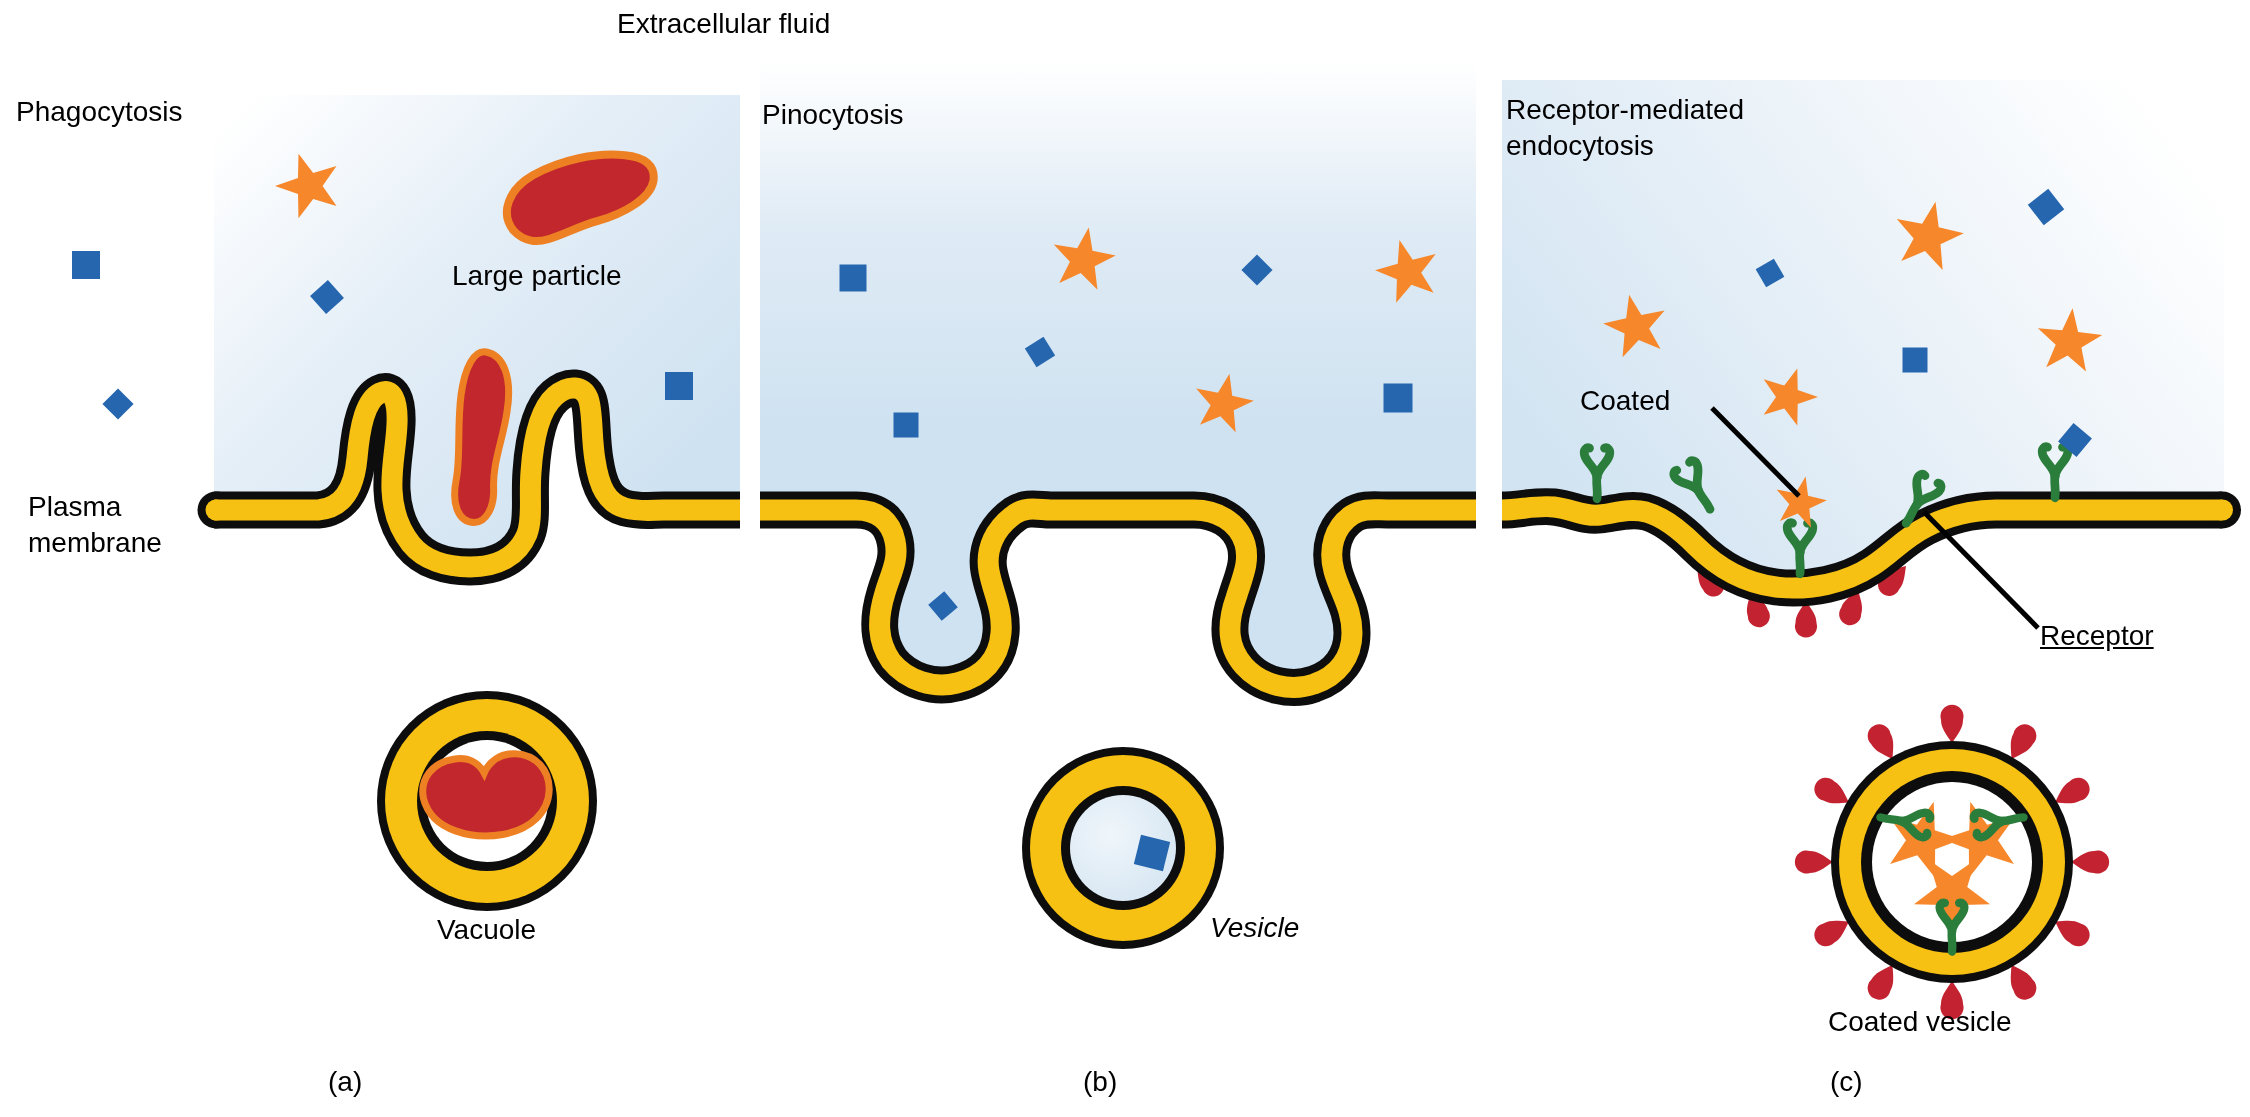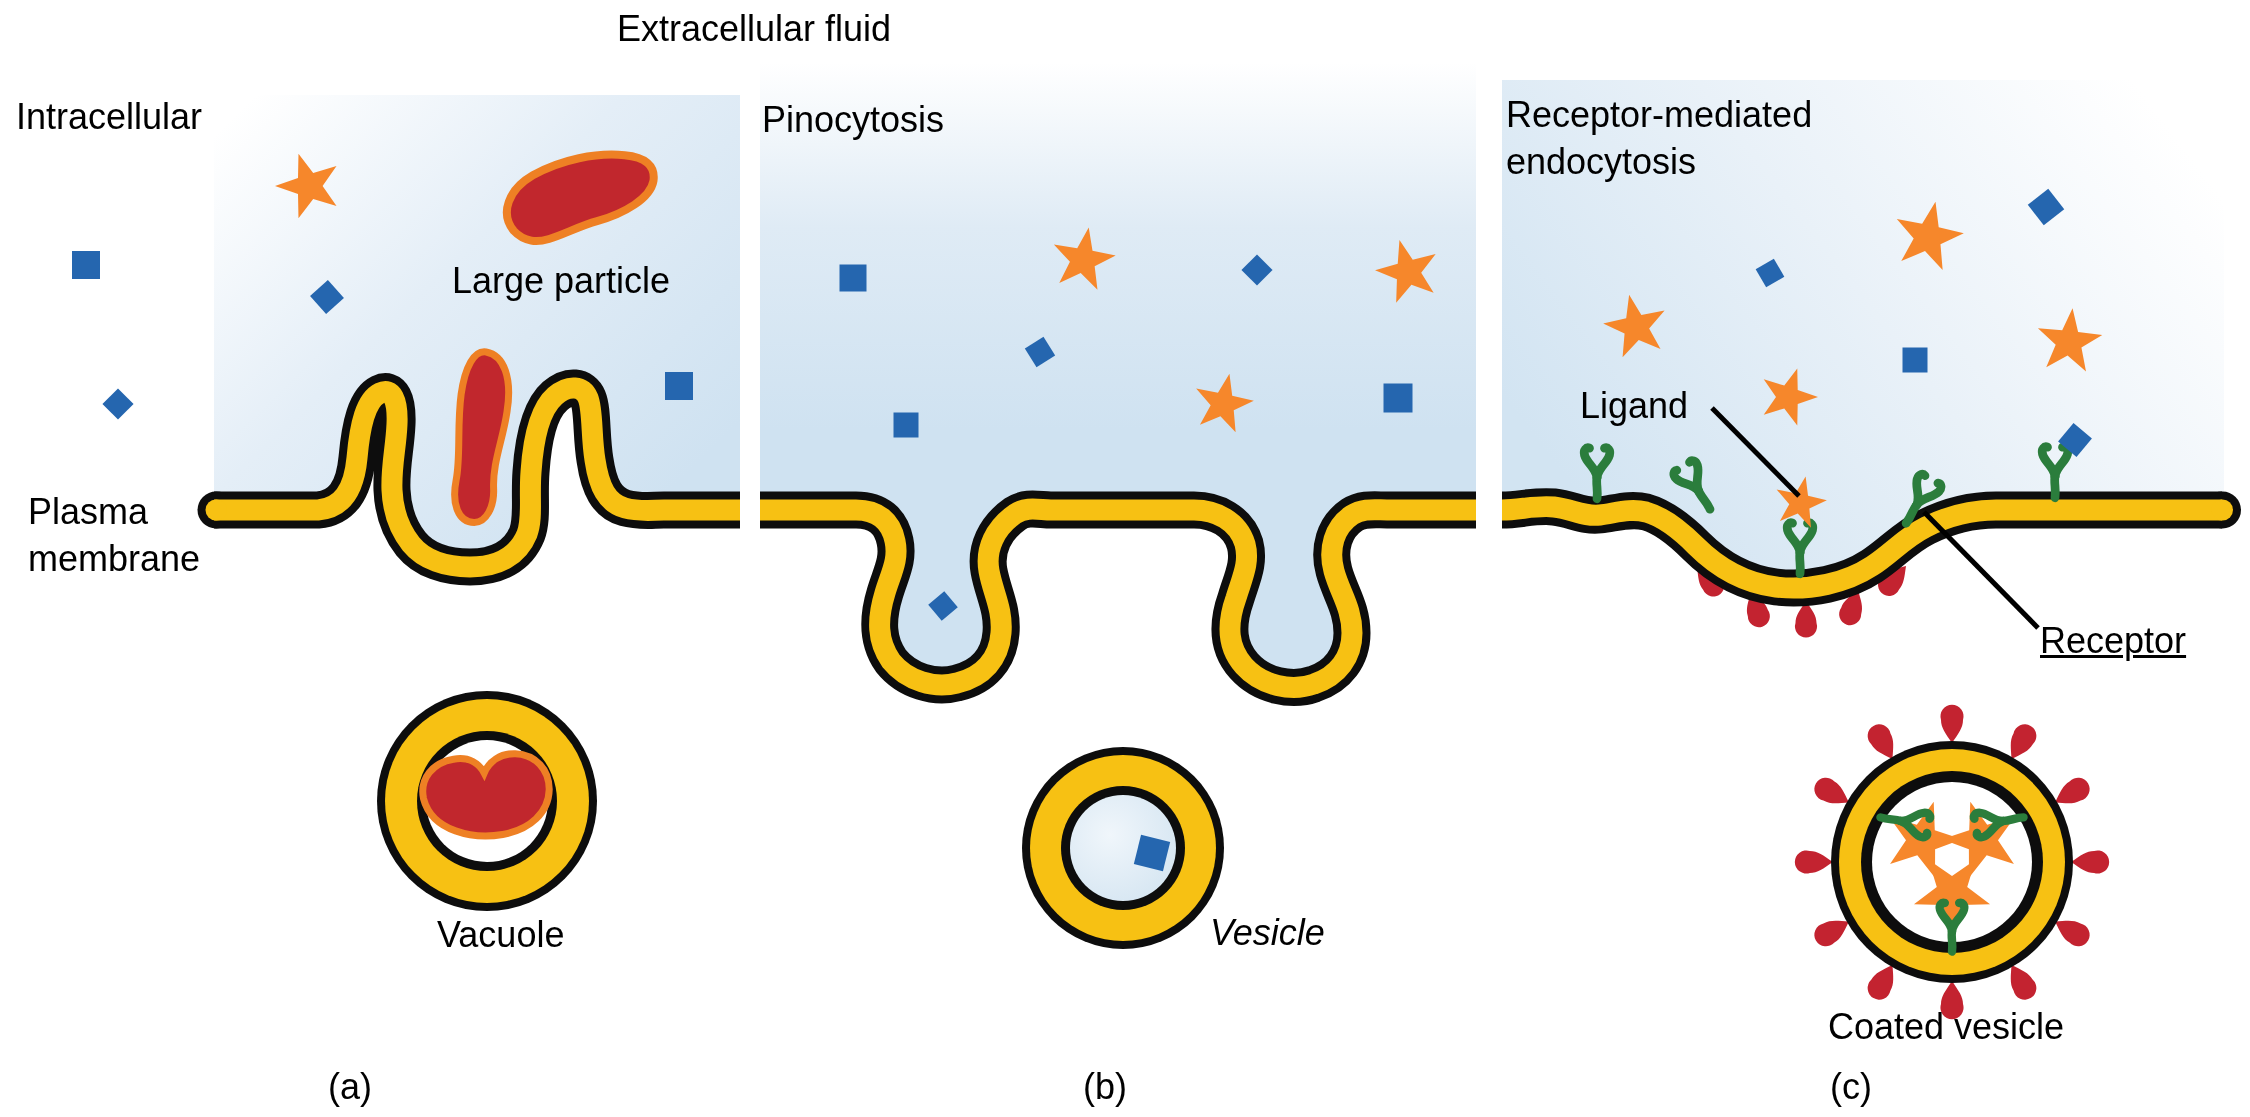--- a/index.html
+++ b/index.html
@@ -6,21 +6,21 @@
   #stage{
     position:relative;
     width:2250px;height:1117px;
     background:#ffffff;
     font-family:"Liberation Sans", sans-serif;
     overflow:hidden;
   }
   #diagram-svg{position:absolute;left:0;top:0;}
   .lbl{
     position:absolute;
-    font-size:36px;
+    font-size:28px;
     line-height:1.3;
     color:#000000;
     white-space:pre-line;
   }
   .mo{stroke:#0d0d0d;stroke-width:37;fill:none;stroke-linecap:butt;stroke-linejoin:round;}
   .mi{stroke:#f7c113;stroke-width:21;fill:none;stroke-linecap:butt;stroke-linejoin:round;}
   .cap-o{stroke:#0d0d0d;stroke-width:37;fill:none;stroke-linecap:round;}
   .cap-i{stroke:#f7c113;stroke-width:21;fill:none;stroke-linecap:round;}
   .leader{stroke:#000;stroke-width:5;fill:none;}
 </style>
@@ -245,29 +245,29 @@
             <use href="#receptor" transform="translate(2020,818) rotate(-100) scale(1.2)"></use>
           </g>
       <g>
             <use href="#receptor" transform="translate(1952,948) scale(1.2)"></use>
           </g>
     </g>
   </g>
 </svg>
 
 <div class="lbl" style="left:617px;top:6px;">Extracellular fluid</div>
-<div class="lbl" style="left:16px;top:94px;">Intracellular</div>
+<div class="lbl" style="left:16px;top:94px;">Phagocytosis</div>
 <div class="lbl" style="left:762px;top:97px;">Pinocytosis</div>
 <div class="lbl" style="left:1506px;top:92px;">Receptor-mediated
 endocytosis</div>
 <div class="lbl" style="left:28px;top:489px;">Plasma
 membrane</div>
 <div class="lbl" style="left:452px;top:258px;">Large particle</div>
 <div class="lbl" style="left:413px;top:912px;margin-left:24px;">Vacuole</div>
 <div class="lbl" style="left:1210px;top:910px;font-style:italic;">Vesicle</div>
-<div class="lbl" style="left:1580px;top:383px;">Ligand</div>
+<div class="lbl" style="left:1580px;top:383px;">Coated</div>
 <div class="lbl" style="left:2040px;top:618px;text-decoration:underline;">Receptor</div>
 <div class="lbl" style="left:1828px;top:1004px;">Coated vesicle</div>
 <div class="lbl" style="left:328px;top:1064px;">(a)</div>
 <div class="lbl" style="left:1083px;top:1064px;">(b)</div>
 <div class="lbl" style="left:1830px;top:1064px;">(c)</div>
 
 </div>
 
 </body></html>

